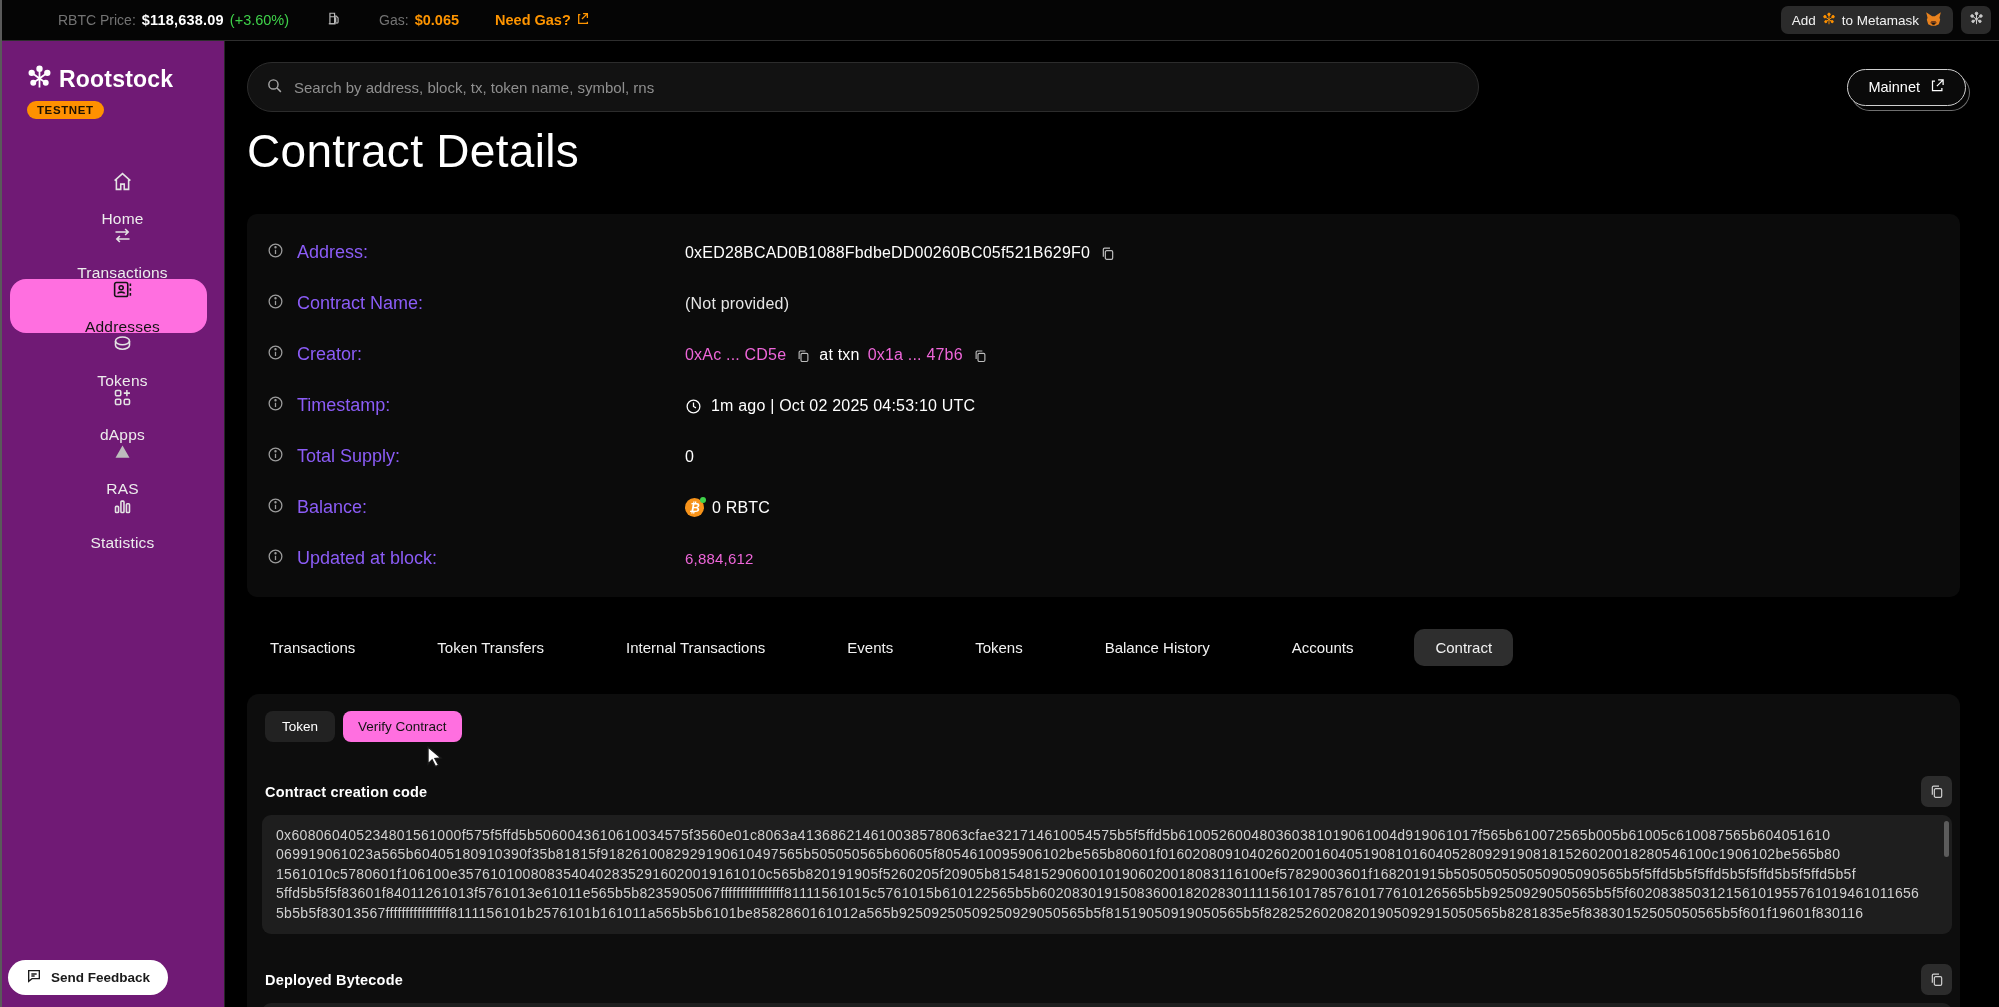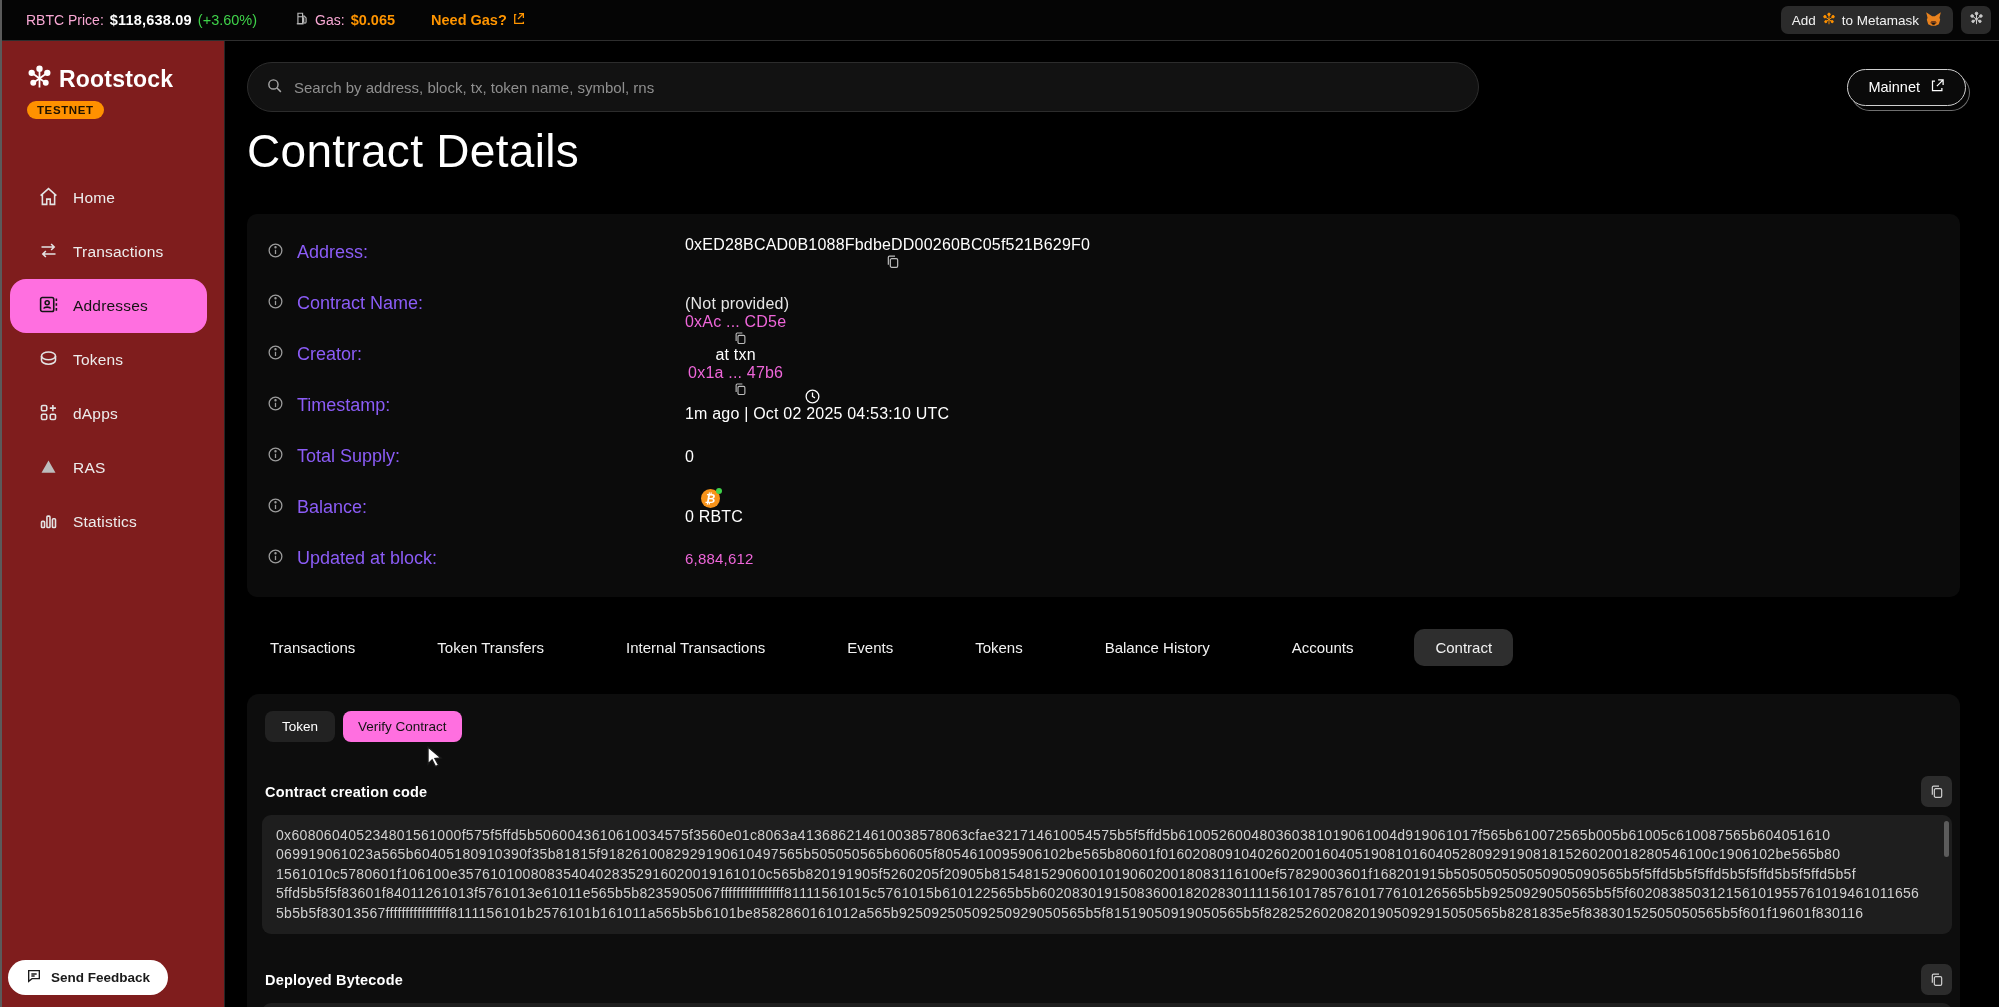--- a/index.html
+++ b/index.html
@@ -9,53 +9,53 @@
     font-family:"Liberation Sans", sans-serif;
     position:relative; overflow:hidden;
   }
   .edge-left { position:absolute; left:0; top:0; width:2px; height:100%; background:#5a5a5a; z-index:50; }
 
   
   .topbar {
     height:41px; background:#050505; border-bottom:1px solid #2e2e2e;
     display:flex; align-items:center; padding:0 8px 0 26px; gap:14px;
   }
-  .tb-label { color:#f9a8d4; font-size:14px; }
+  .tb-label { color:#737373; font-size:14px;margin-left:32px; }
   .tb-price { color:#fff; font-size:14.5px; font-weight:bold; letter-spacing:.2px; }
   .tb-green { color:#3fd24a; font-size:14.5px; font-weight:normal; margin-left:2px; }
   .tb-gas-group { display:flex; align-items:center; gap:6px; margin-left:24px; }
   .tb-orange { color:#ff9500; font-size:14.5px; font-weight:bold; }
   .tb-needgas { display:flex; align-items:center; gap:5px; margin-left:22px; color:#ff9500; font-size:14.5px; font-weight:bold; cursor:pointer;justify-content:space-between; }
   .tb-right { margin-left:auto; display:flex; align-items:center; gap:8px; }
   .btn-metamask {
     display:flex; align-items:center; gap:6px; background:#2b2b2b; border:none;
     color:#f2f2f2; font-size:13.5px; font-weight:normal; padding:5px 11px; border-radius:7px;
     font-family:inherit; cursor:pointer; height:28px;
   }
   .btn-square { width:30px; height:28px; background:#2b2b2b; border:none; border-radius:7px;
     display:flex; align-items:center; justify-content:center; cursor:pointer; }
 
   
   .shell { display:flex; height:966px; }
 
   
   .sidebar {
-    width:225px; background:#7f1d1d; border-right:1px solid #262626;
+    width:225px; background:#701a75; border-right:1px solid #262626;
     padding-top:24px; position:relative; flex-shrink:0;
   }
   .brand { display:flex; align-items:center; gap:7px; padding-left:27px; }
   .brand-text { font-size:23px; font-weight:bold; letter-spacing:.2px; color:#fff; }
   .testnet-badge {
     display:inline-block; margin:7px 0 0 27px; background:#ff9100; color:#201300;
     font-size:11.5px; font-weight:bold; letter-spacing:.6px; padding:3px 10px; border-radius:10px;
   }
   .nav { margin-top:52px; display:flex; flex-direction:column; }
   .nav-item {
     display:flex; align-items:center; gap:14px; height:54px; padding-left:28px;
-    margin:0 17px 0 10px; border-radius:16px; cursor:pointer; color:#ededed;
+    margin:0 17px 0 10px; border-radius:16px; cursor:pointer; color:#ededed;flex-direction:column;
   }
   .nav-item .nav-label { font-size:15.5px; letter-spacing:.2px; }
   .nav-item svg { stroke:#e3e3e3; }
   .nav-item.active { background:#ff6fe0; color:#141414; }
   .nav-item.active svg { stroke:#141414; }
   .feedback-btn {
     position:absolute; left:8px; bottom:12px; width:160px; height:35px;
     background:#fff; color:#1a1a1a; border:none; border-radius:18px;
     display:flex; align-items:center; justify-content:center; gap:9px;
     font-size:13.5px; font-weight:bold; font-family:inherit; cursor:pointer;
@@ -78,21 +78,21 @@
     border:1.5px solid #cfcfcf; border-radius:19px; font-size:14.5px; font-family:inherit;
     display:flex; align-items:center; gap:10px; cursor:pointer;
     box-shadow:4px 5px 0 -1px #050505, 4px 5px 0 0 #6f6f6f;
   }
   .page-title { margin-top:12px; font-size:46px; font-weight:500; color:#fff; letter-spacing:.3px; }
 
   
   .details-card { margin-top:36px; width:1713px; background:#0b0b0b; border-radius:10px; padding:13px 20px; }
   .detail-row { display:flex; align-items:center; height:51px; }
   .detail-label { width:418px; display:flex; align-items:center; gap:13px; color:#8b5cf6; font-size:18px; flex-shrink:0; }
-  .detail-value { display:flex; align-items:center; font-size:16px; color:#fff; letter-spacing:.2px;flex-direction:column; }
+  .detail-value { display:flex; align-items:flex-end; font-size:16px; color:#fff; letter-spacing:.2px; }
   .pink-link { color:#ee66d9; cursor:pointer; }
   .copy-btn { background:none; border:none; cursor:pointer; margin-left:10px; display:flex; align-items:center; padding:0; }
   .txn-mid { margin:0 8px; color:#fff; }
   .coin {
     width:19px; height:19px; border-radius:50%; background:#f7931a; position:relative;
     display:inline-flex; align-items:center; justify-content:center; margin-right:8px;
     color:#fff; font-size:12px; font-weight:bold; font-style:italic;
   }
   .coin::after { content:""; position:absolute; top:-1px; right:-2px; width:6px; height:6px; border-radius:50%; background:#3fd24a; }
 

